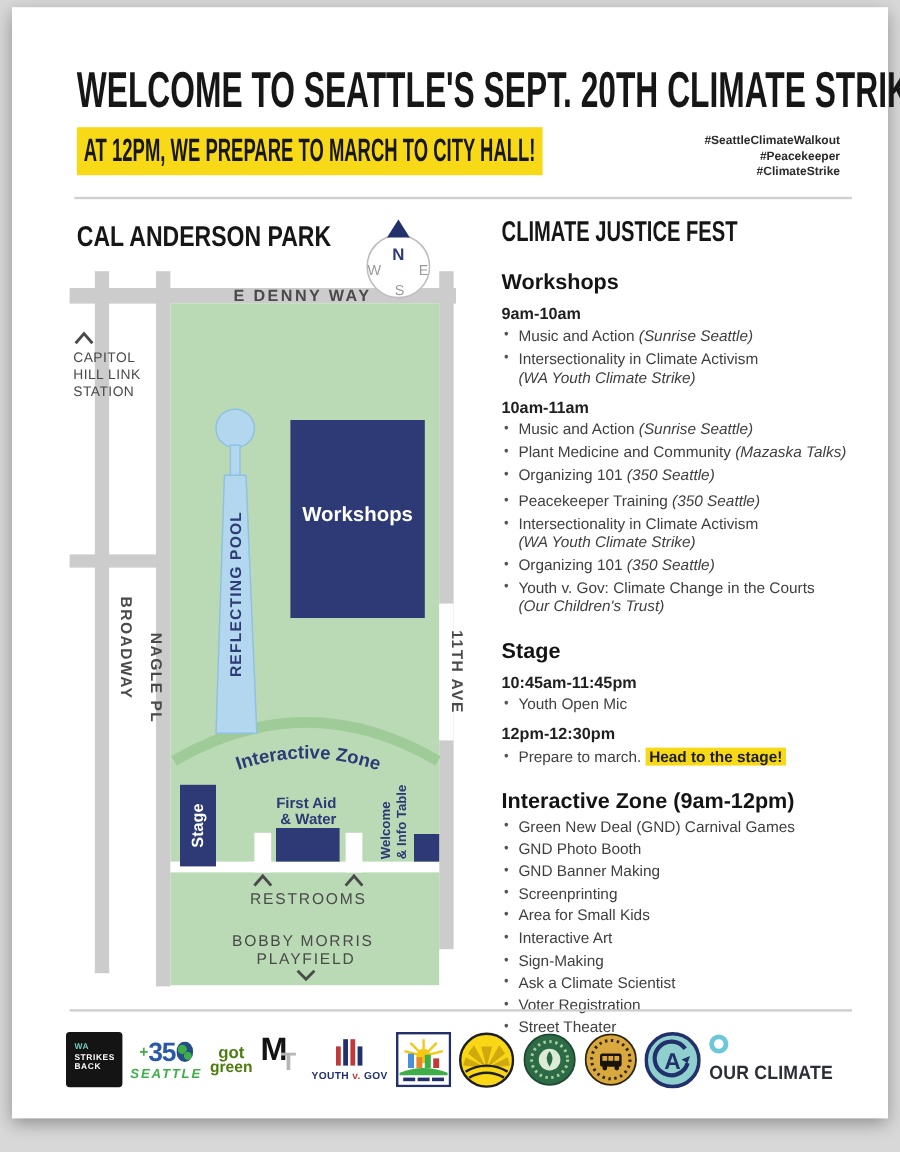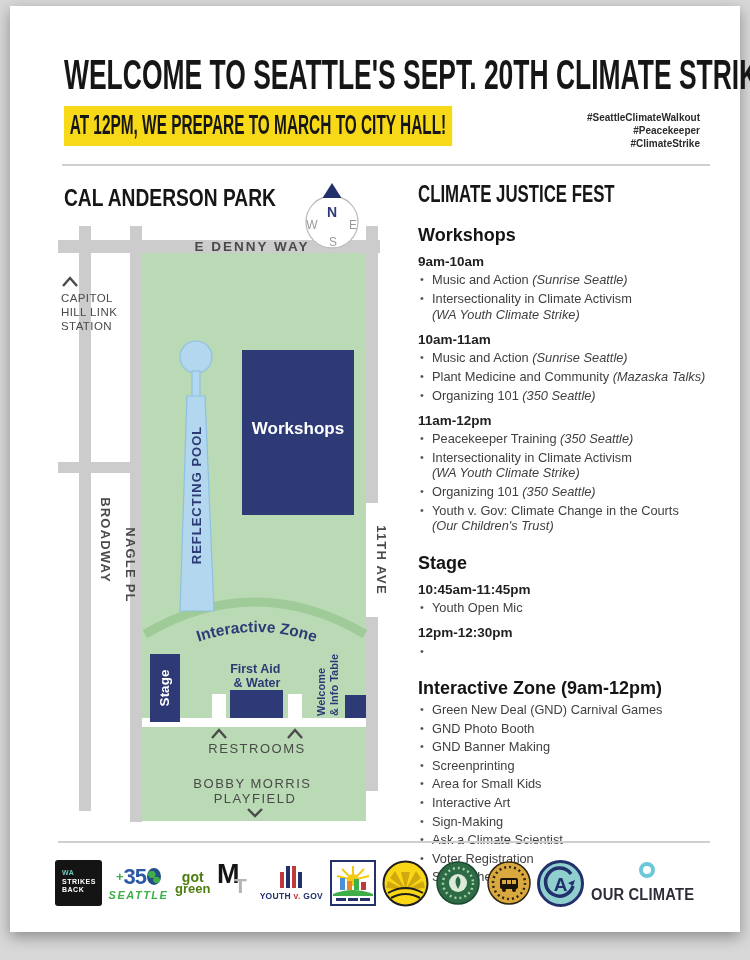--- a/index.html
+++ b/index.html
@@ -52,21 +52,21 @@
   .gotgreen{line-height:.85;text-align:left;font-weight:800;color:#4d7c0f;}
   .gg1{font-size:14px;}.gg2{font-size:13px;}
   .mt{position:relative;width:36px;height:44px;}
   .mt-m{position:absolute;left:0;top:0;font-weight:800;font-size:27px;color:#141414;line-height:1;}
   .mt-t{position:absolute;left:17px;top:14px;font-weight:700;font-size:21px;color:#b5b5b5;line-height:1;}
   .yvg{display:flex;flex-direction:column;align-items:center;gap:3px;}
   .yvg-mark{display:flex;align-items:flex-end;gap:2px;height:22px;}
   .yvg-bar{width:4px;}
   .yvg-text{font-size:8.5px;font-weight:700;letter-spacing:.3px;color:#22306b;}
   .yvg-red{color:#c03a3a;}
-  .oc{display:flex;align-items:center;gap:8px;}
+  .oc{display:flex;align-items:flex-start;gap:8px;}
   .oc-ring{width:16px;height:16px;border:4.5px solid #6cc8d8;border-radius:50%;}
   .oc-text{font-weight:800;font-size:16px;color:#2d2d38;letter-spacing:.2px;transform:scaleX(.92);transform-origin:0 50%;white-space:nowrap;}
 </style>
 </head>
 <body>
 
 <div class="canvas">
   <div class="page"></div>
 
   <h1 class="condensed title">WELCOME TO SEATTLE'S SEPT. 20TH CLIMATE STRIKE!</h1>
@@ -185,21 +185,20 @@
           </li>
           <li class="item">
             <span class="dot">•</span>
             <span class="txt">Plant Medicine and Community<span class="org"> (Mazaska Talks)</span></span>
           </li>
           <li class="item">
             <span class="dot">•</span>
             <span class="txt">Organizing 101<span class="org"> (350 Seattle)</span></span>
           </li>
         </ul>
-        <div class="slot-time">11am-12pm</div>
         <ul class="bullets">
           <li class="item">
             <span class="dot">•</span>
             <span class="txt">Peacekeeper Training<span class="org"> (350 Seattle)</span></span>
           </li>
           <li class="item">
             <span class="dot">•</span>
             <span class="txt">Intersectionality in Climate Activism<span class="org block">(WA Youth Climate Strike)</span></span>
           </li>
           <li class="item">
@@ -216,20 +215,21 @@
         <ul class="bullets">
           <li class="item">
             <span class="dot">•</span>
             <span class="txt">Youth Open Mic</span>
           </li>
         </ul>
         <div class="slot-time">12pm-12:30pm</div>
         <ul class="bullets">
           <li class="item">
             <span class="dot">•</span>
+            <span class="txt">Prepare to march. <span class="hl">Head to the stage!</span></span>
           </li>
         </ul>
         <div class="sec-heading">Interactive Zone (9am-12pm)</div>
         <ul class="bullets">
           <li class="item">
             <span class="dot">•</span>
             <span class="txt">Green New Deal (GND) Carnival Games</span>
           </li>
           <li class="item">
             <span class="dot">•</span>

